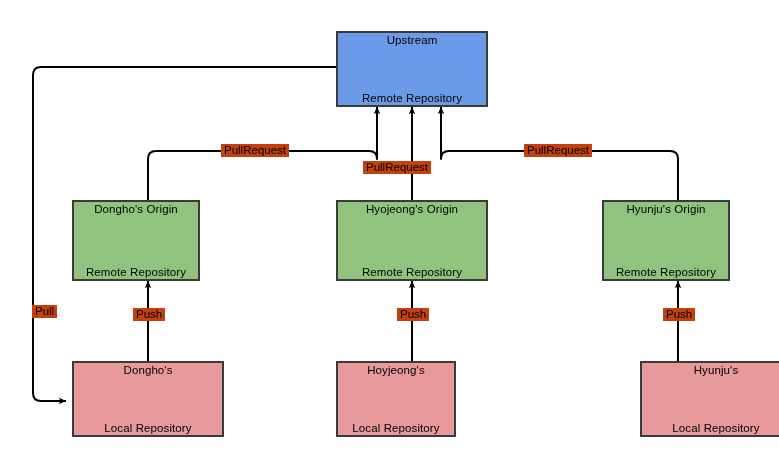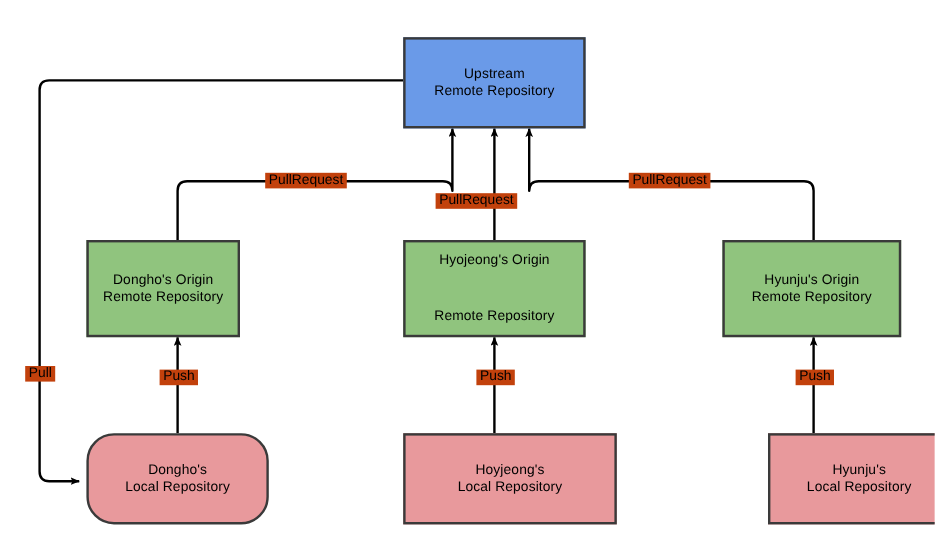--- a/index.html
+++ b/index.html
@@ -25,21 +25,21 @@
     width: 779px;
     height: 455px;
   }
   .node {
     position: absolute;
     box-sizing: border-box;
     border: 2px solid #3a3a3a;
     display: flex;
     flex-direction: column;
     align-items: center;
-    justify-content: center;
+    justify-content: space-between;
     text-align: center;
     font-size: 11.5px;
     line-height: 14px;
     color: #000000;
     letter-spacing: 0.1px;
     z-index: 2;
   }
   .node .line1, .node .line2 {
     display: block;
     white-space: nowrap;
@@ -95,41 +95,41 @@
   <div class="node node-origin" style="left:72px; top:200px; width:128px; height:81px;">
     <span class="line1">Dongho's Origin</span>
     <span class="line2">Remote Repository</span>
   </div>
 
   <div class="node node-origin" style="left:336px; top:200px; width:152px; height:81px;gap:33px;">
     <span class="line1">Hyojeong's Origin</span>
     <span class="line2">Remote Repository</span>
   </div>
 
-  <div class="node node-origin" style="left:602px; top:200px; width:149px; height:81px;">
+  <div class="node node-origin" style="left:602px; top:200px; width:128px; height:81px;">
     <span class="line1">Hyunju's Origin</span>
     <span class="line2">Remote Repository</span>
   </div>
 
-  <div class="node node-local" style="left:72px; top:361px; width:152px; height:76px;border-radius:23px;">
+  <div class="node node-local" style="left:72px; top:361px; width:152px; height:76px;">
     <span class="line1">Dongho's</span>
     <span class="line2">Local Repository</span>
   </div>
 
-  <div class="node node-local" style="left:336px; top:361px; width:178px; height:76px;">
+  <div class="node node-local" style="left:336px; top:361px; width:120px; height:76px;">
     <span class="line1">Hoyjeong's</span>
     <span class="line2">Local Repository</span>
   </div>
 
   <div class="node node-local" style="left:602px; top:361px; width:152px; height:76px;margin-left:38px;">
     <span class="line1">Hyunju's</span>
     <span class="line2">Local Repository</span>
   </div>
 
-  <div class="edge-label" style="left:21px; top:305px;">Pull</div>
+  <div class="edge-label" style="left:32px; top:305px;">Pull</div>
 
   <div class="edge-label" style="left:221px; top:144px;">PullRequest</div>
 
   <div class="edge-label" style="left:363px; top:161px;">PullRequest</div>
 
   <div class="edge-label" style="left:524px; top:144px;">PullRequest</div>
 
   <div class="edge-label" style="left:133px; top:308px;">Push</div>
 
   <div class="edge-label" style="left:397px; top:308px;">Push</div>

